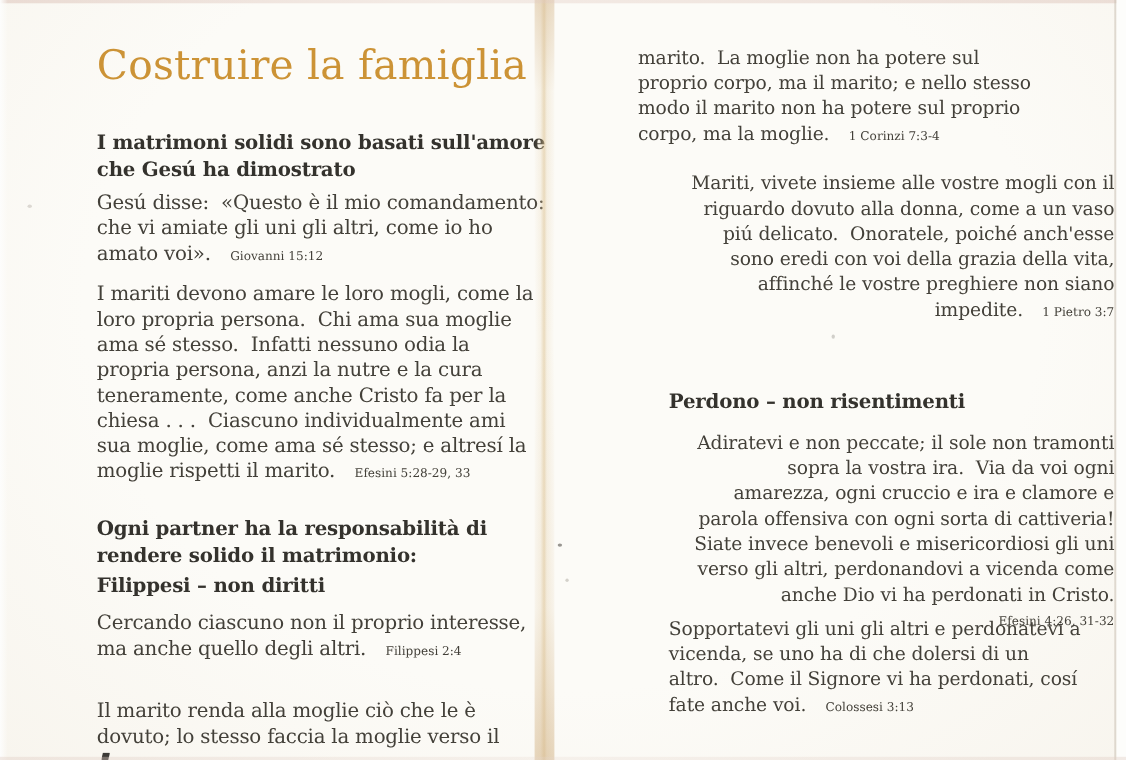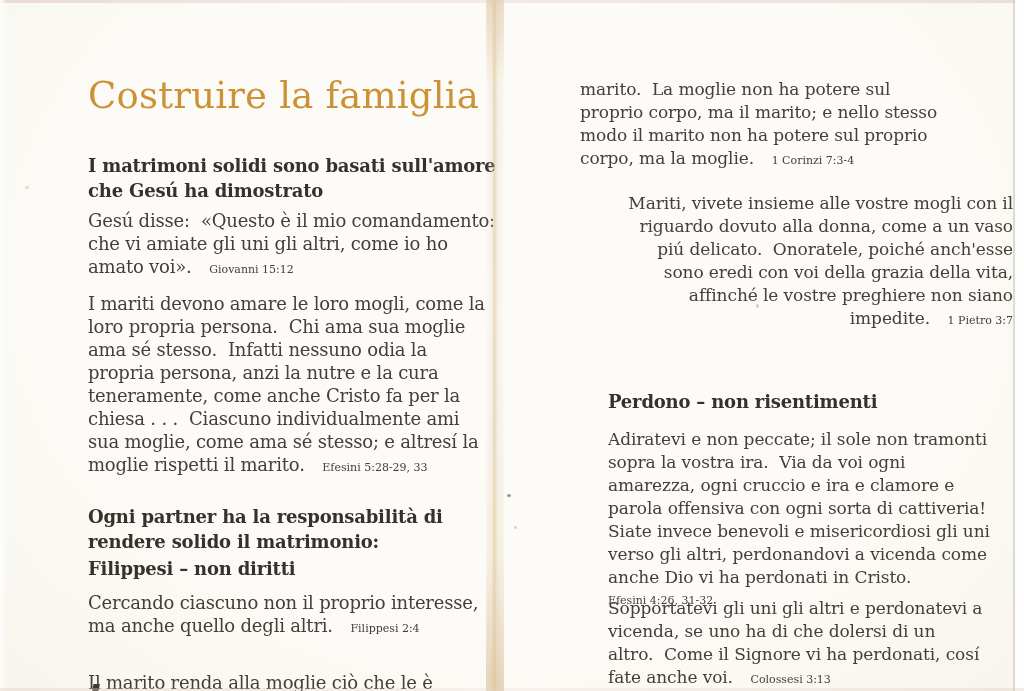--- a/index.html
+++ b/index.html
@@ -55,21 +55,21 @@
   .speck-a{left:507px;top:494px;width:4px;height:3px;background:rgba(70,66,60,.55);}
   .speck-b{left:514px;top:526px;width:3px;height:3px;background:rgba(120,112,100,.3);}
   .speck-c{left:756px;top:304px;width:3px;height:4px;background:rgba(130,125,118,.35);}
   .speck-d{left:25px;top:186px;width:4px;height:3px;background:rgba(150,140,128,.3);}
   .pagenum-partial{
     position:absolute;left:92px;top:684px;width:8px;height:7px;
     background:#3c3a36;border-radius:1px;
     clip-path:polygon(20% 0,100% 0,80% 100%,0 100%);
   }
   
-  .blk{position:absolute;white-space:pre-wrap;margin-top:36px;}
+  .blk{position:absolute;white-space:pre-wrap;}
   .page-title{
     left:88px;top:38px;width:460px;
     font-size:37px;line-height:1.2;
     color:#cc9336;letter-spacing:.2px;
   }
   .heading{
     font-weight:bold;color:#34322d;
     font-size:18px;line-height:25px;letter-spacing:-.2px;
   }
   .body-l{font-size:18px;line-height:23px;color:#434039;letter-spacing:-.2px;}
@@ -82,21 +82,21 @@
   .l-quote{left:88px;top:173px;width:450px;}
   .l-p1{left:88px;top:256px;width:450px;}
   .l-h2{left:88px;top:468px;width:440px;}
   .l-h3{left:88px;top:520px;width:440px;}
   .l-p2{left:88px;top:555px;width:450px;}
   .l-p3{left:88px;top:635px;width:450px;}
   
   .r-p1{left:580px;top:42px;width:405px;}
   .r-p2{left:608px;top:156px;width:405px;text-align:right;}
   .r-h1{left:608px;top:353px;width:405px;}
-  .r-p3{left:608px;top:392px;width:405px;}
+  .r-p3{left:608px;top:392px;width:405px;text-align:right;}
   .r-p4{left:608px;top:561px;width:405px;}
 </style>
 </head>
 <body>
 
 <div id="scan">
 
   <div>
     <div class="blk page-title">Costruire la famiglia</div>
 

